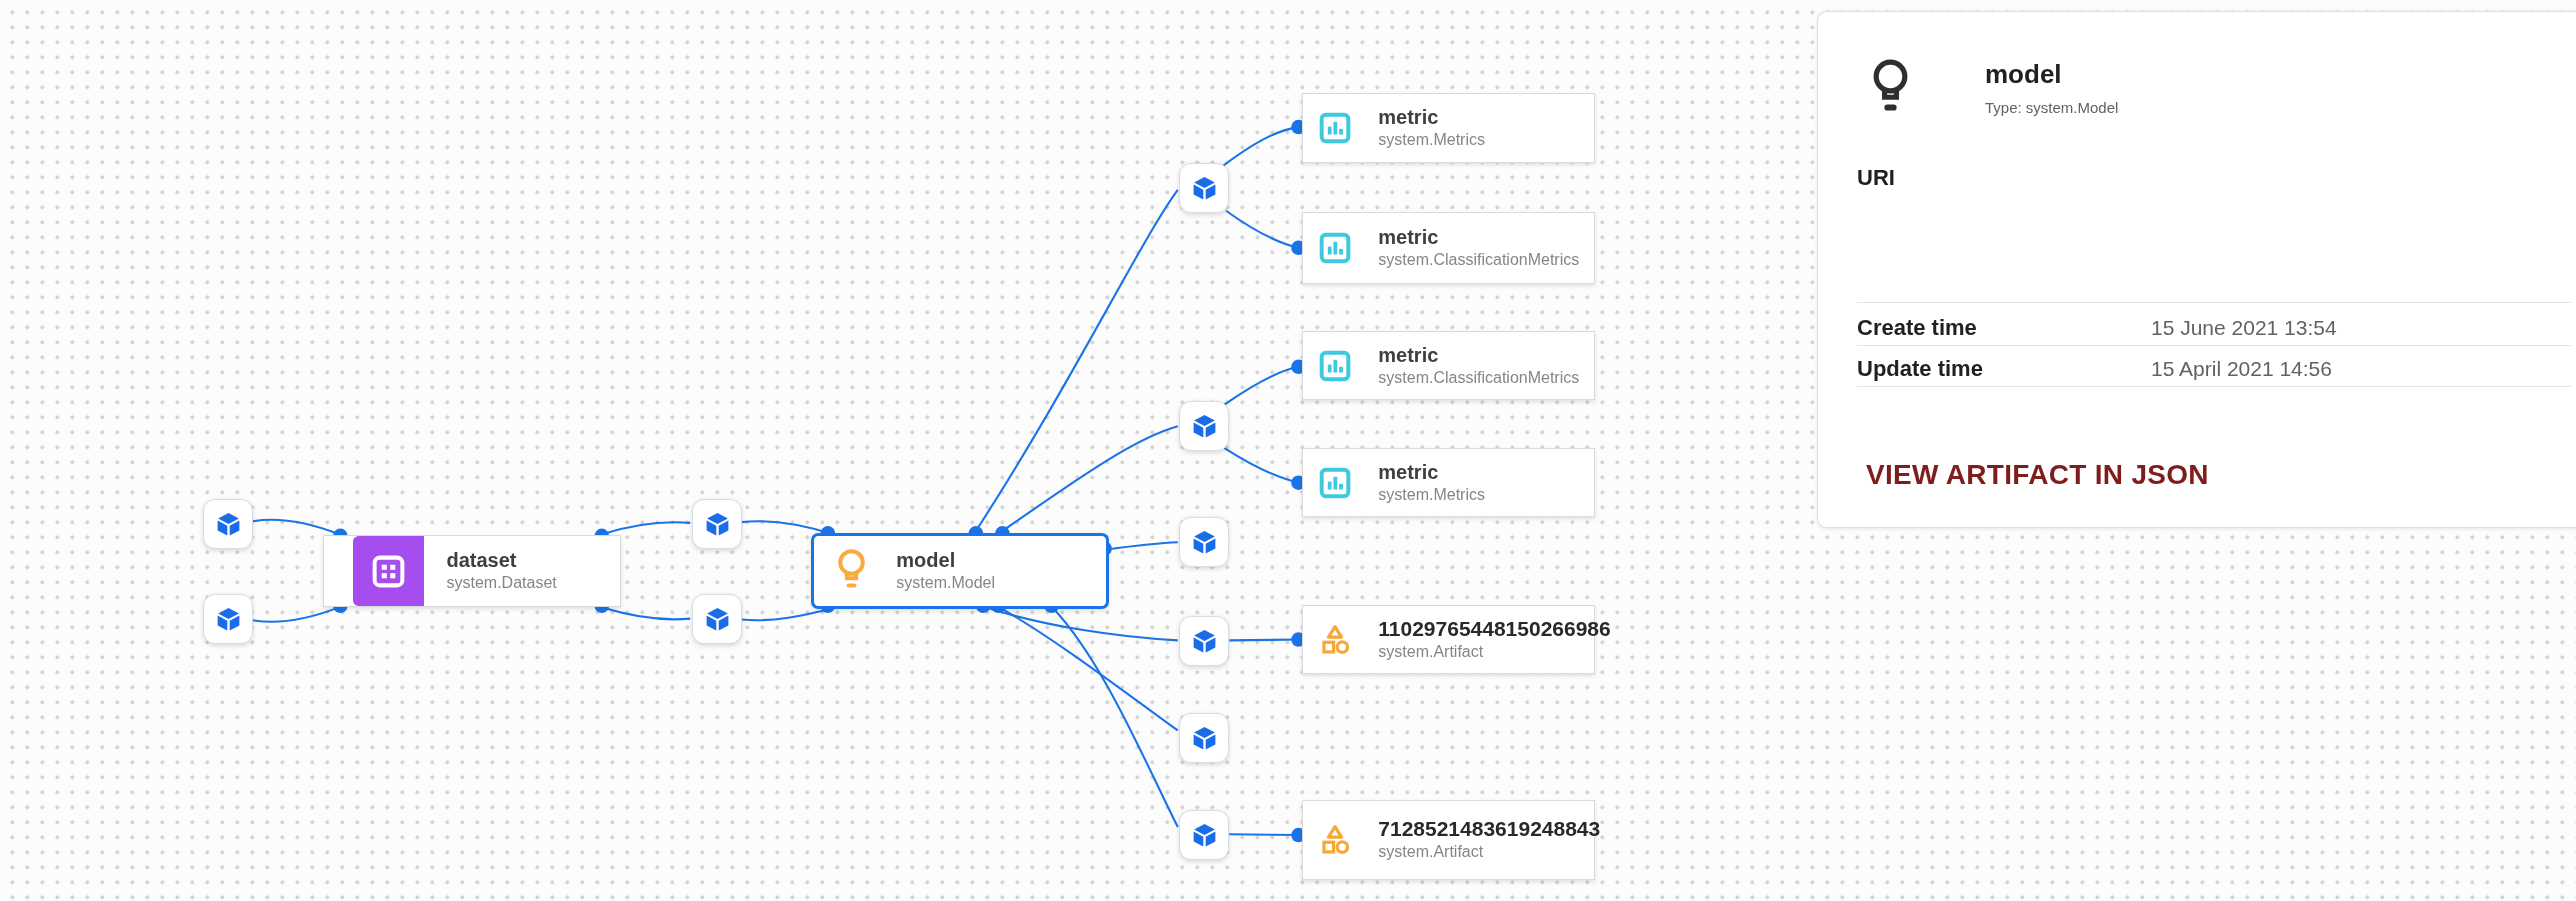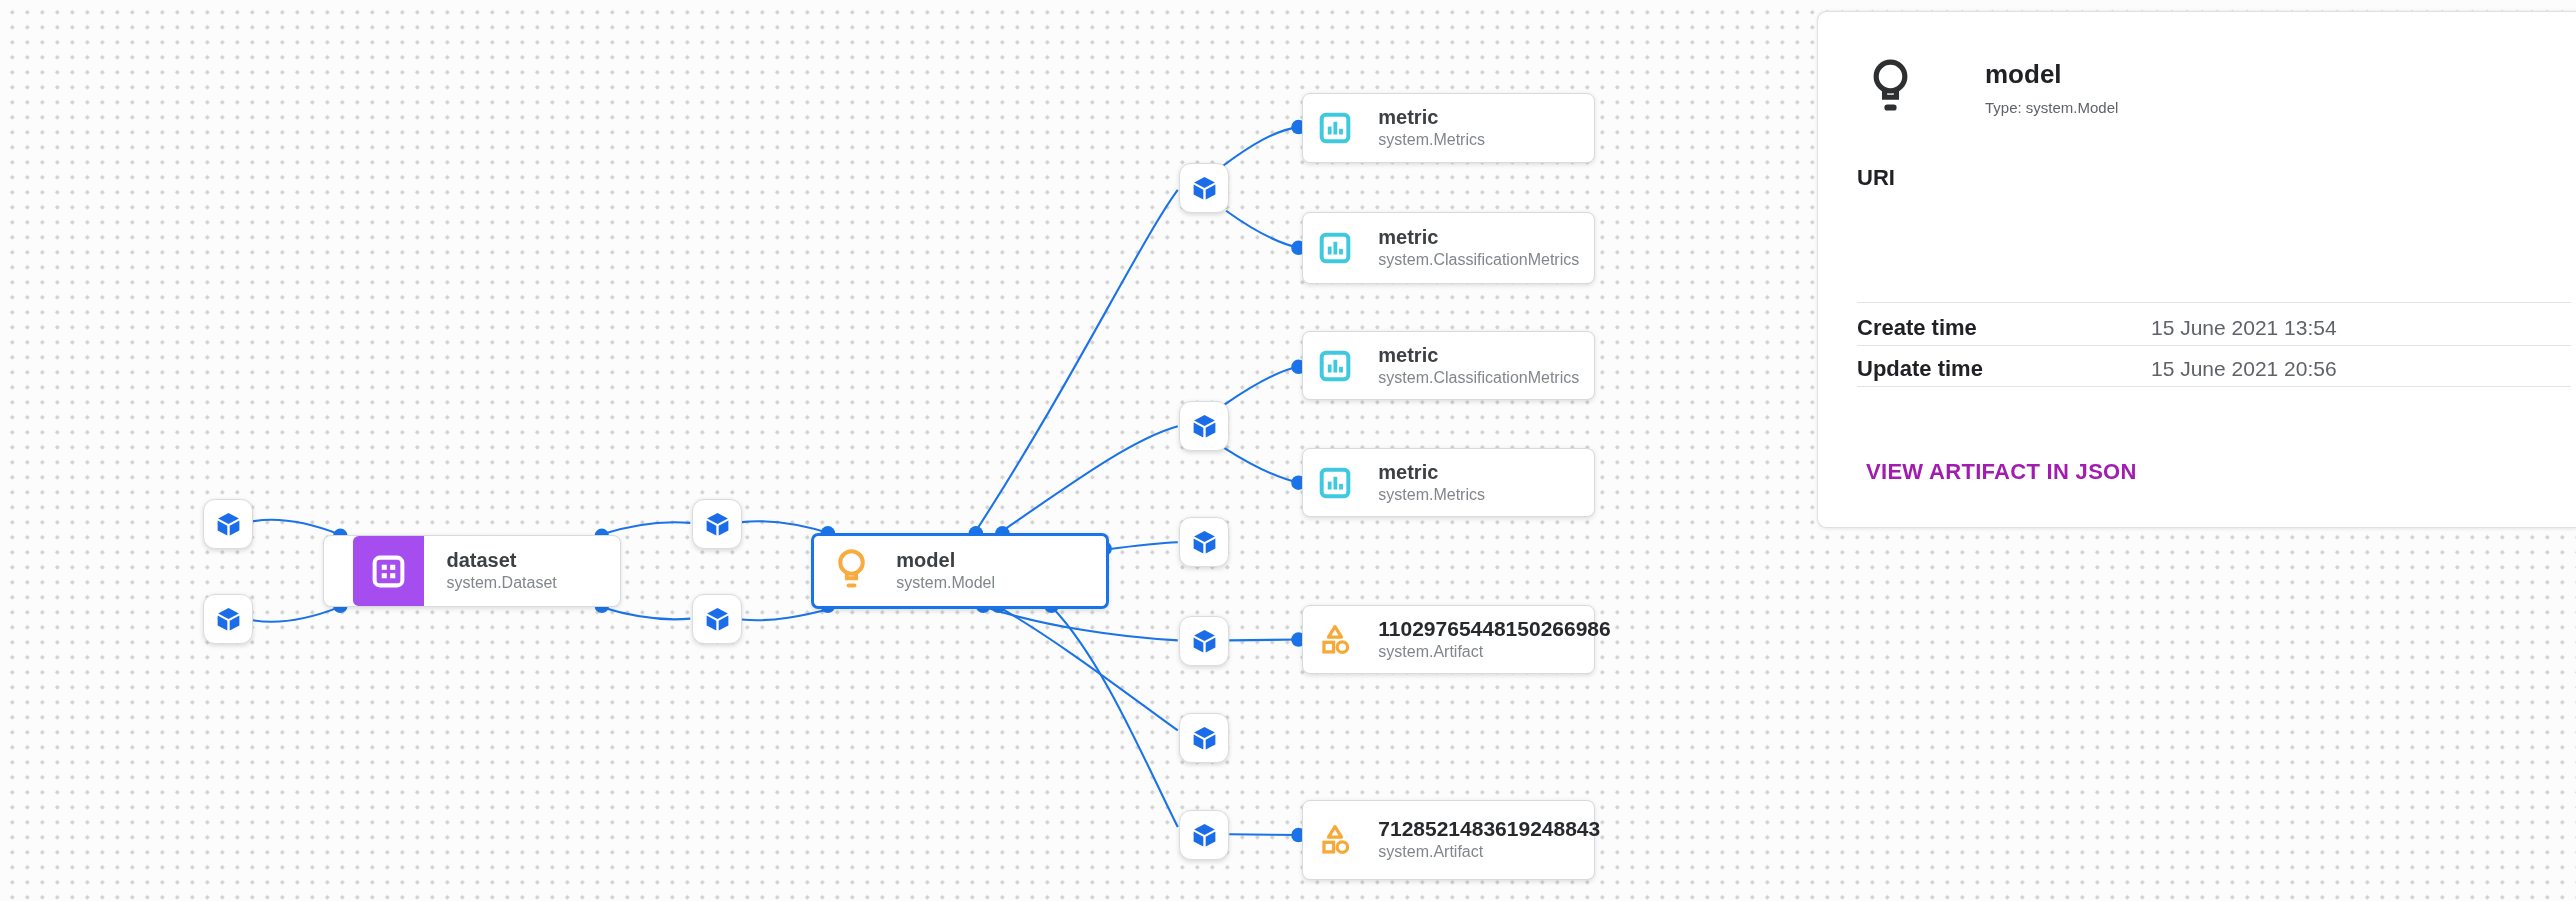--- a/index.html
+++ b/index.html
@@ -11,21 +11,21 @@
   svg.edges{position:absolute;left:0;top:0;pointer-events:none;}
   .edge{fill:none;stroke:#1a73e8;stroke-width:2.6px;}
   .edge-dot{fill:#1a73e8;}
 
   
   .cube{position:absolute;width:50px;height:50px;background:#fff;border:1.6px solid #dadce0;
     border-radius:12px;box-shadow:0 1.6px 4px rgba(60,64,67,.18);display:flex;align-items:center;justify-content:center;box-sizing:border-box;}
   .cube svg{width:29px;height:29px;}
 
   
-  .lnode{position:absolute;background:#fff;border:1.6px solid #d7dade;border-radius:8px;
+  .lnode{position:absolute;background:#fff;border:1.6px solid #d7dade;border-radius:0;
     box-shadow:0 1.6px 4px rgba(60,64,67,.15);display:flex;align-items:center;box-sizing:border-box;}
   .lnode .nicon{width:34px;height:34px;margin-left:15.3px;display:flex;align-items:center;justify-content:center;flex:0 0 auto;}
   .lnode .ntext{margin-left:26px;min-width:0;}
   .ntitle{font-size:20px;font-weight:700;color:#3c4043;line-height:24px;white-space:nowrap;}
   .nsub{font-size:16px;color:#80868b;line-height:22px;white-space:nowrap;}
   .lnode.selected{border:3.2px solid #1a73e8;border-radius:7.2px;}
   .lnode.dataset-node{overflow:hidden;padding-left:29px;}
   .ptile{width:71px;align-self:stretch;background:#a64df0;border-radius:5.6px 0 0 5.6px;
     display:flex;align-items:center;justify-content:center;flex:0 0 auto;}
   .ptile svg{width:37px;height:37px;}
@@ -38,22 +38,22 @@
     border:0.8px solid #e0e0e0;border-right:none;border-radius:9.7px 0 0 9.7px;
     box-shadow:0 0.8px 3.2px rgba(60,64,67,.12);box-sizing:border-box;}
   .panel .bulb{position:absolute;left:51px;top:45px;width:43px;height:64px;}
   .panel-title{position:absolute;left:167px;top:47px;font-size:26px;font-weight:700;color:#202124;}
   .panel-type{position:absolute;left:167px;top:87px;font-size:15px;color:#5f6368;}
   .plabel{position:absolute;left:39px;font-size:22px;font-weight:700;color:#202124;}
   .pvalue{position:absolute;left:333px;font-size:21px;color:#5f6368;}
   .uri-link{position:absolute;left:333px;top:150px;width:420px;font-size:21px;line-height:33px;
     color:#1a5fe0;text-decoration:underline;overflow-wrap:break-word;word-break:break-all;cursor:pointer;}
   .pdivider{position:absolute;left:39px;width:714px;height:0;border-top:1.6px solid #e4e4e4;}
-  .action-link{position:absolute;left:48px;top:447px;font-size:22px;font-weight:700;letter-spacing:0.3px;
-    color:#a21caf;cursor:pointer;white-space:nowrap;}
+  .action-link{position:absolute;left:48px;top:447px;font-size:28px;font-weight:700;letter-spacing:0.3px;
+    color:#7f1d1d;cursor:pointer;white-space:nowrap;}
 </style>
 </head>
 <body>
 
 <div class="screen">
 
   <svg class="edges" width="2576" height="901" viewBox="0 0 3202 1120">
     <g>
       <path class="edge" d="M 314,648 C 350,642 390,652 421,664"></path>
       <path class="edge" d="M 314,771 C 350,777 390,767 421,755"></path>
@@ -293,21 +293,21 @@
     <div class="panel-type">Type: system.Model</div>
 
     <div class="plabel" style="top:153px">URI</div>
 
     <div class="pdivider" style="top:290px"></div>
     <div class="plabel" style="top:303px">Create time</div>
     <div class="pvalue" style="top:304px">15 June 2021 13:54</div>
 
     <div class="pdivider" style="top:333px"></div>
     <div class="plabel" style="top:344px">Update time</div>
-    <div class="pvalue" style="top:345px">15 June 2021 20:56</div>
+    <div class="pvalue" style="top:345px">15 April 2021 14:56</div>
 
     <div class="pdivider" style="top:374px"></div>
 
     <a class="action-link">VIEW ARTIFACT IN JSON</a>
   </aside>
 
 </div>
 
 
 </body></html>

